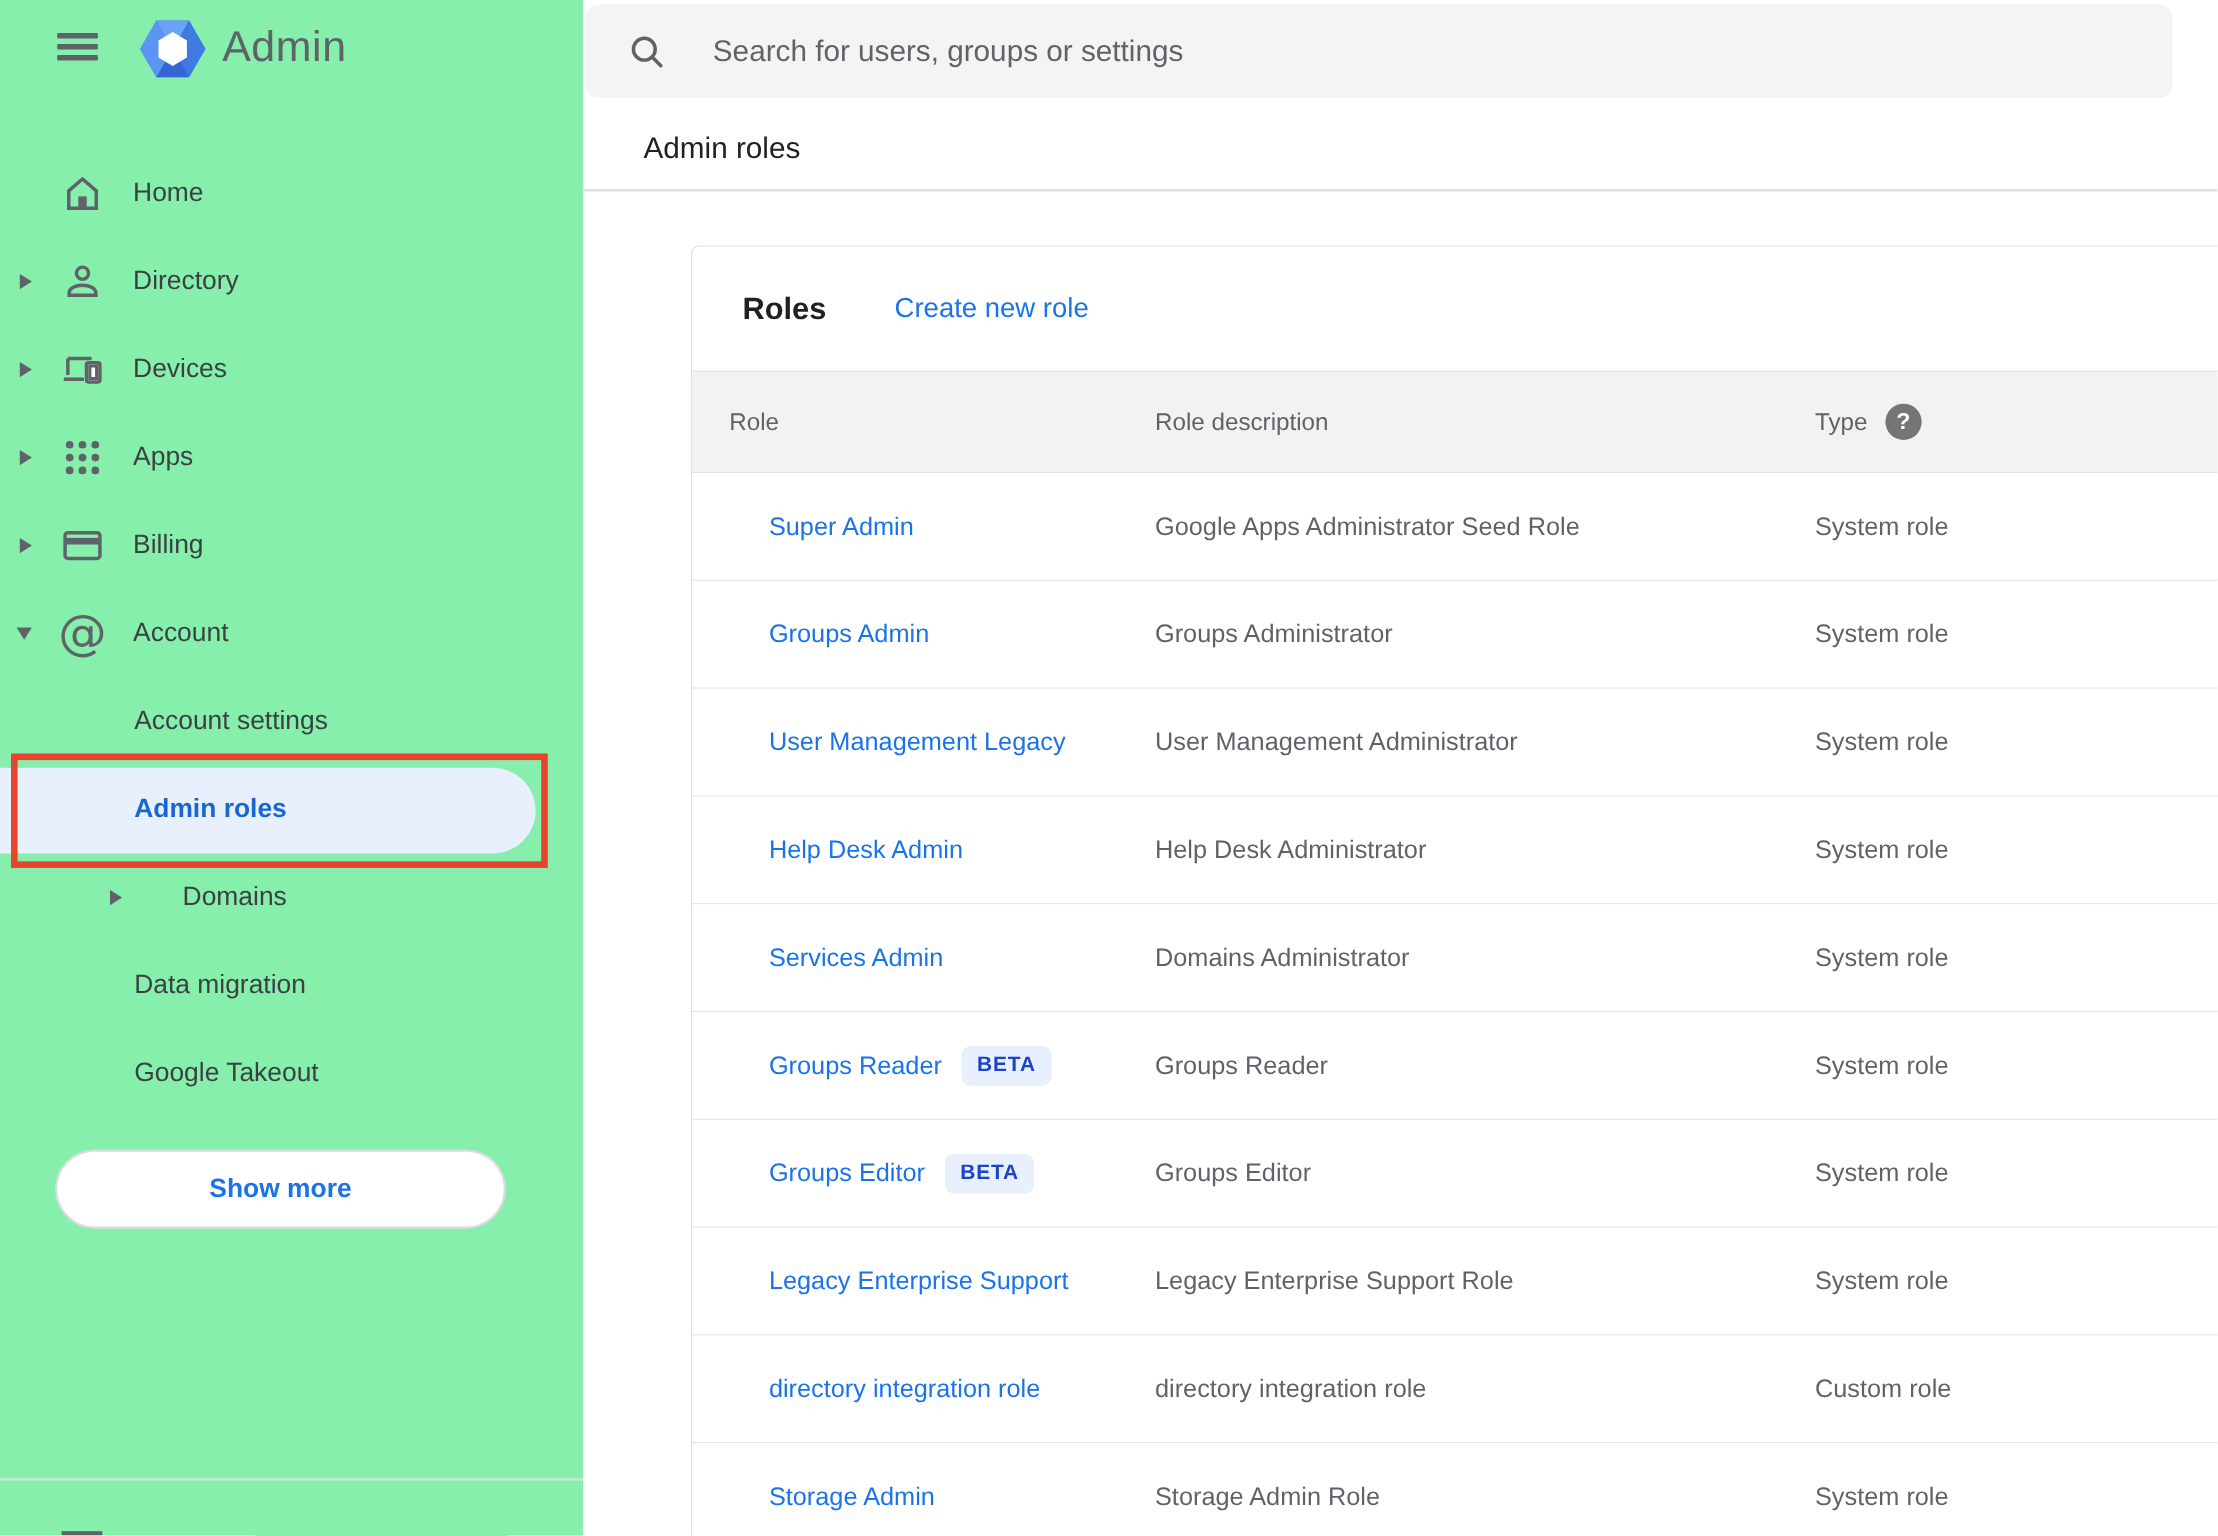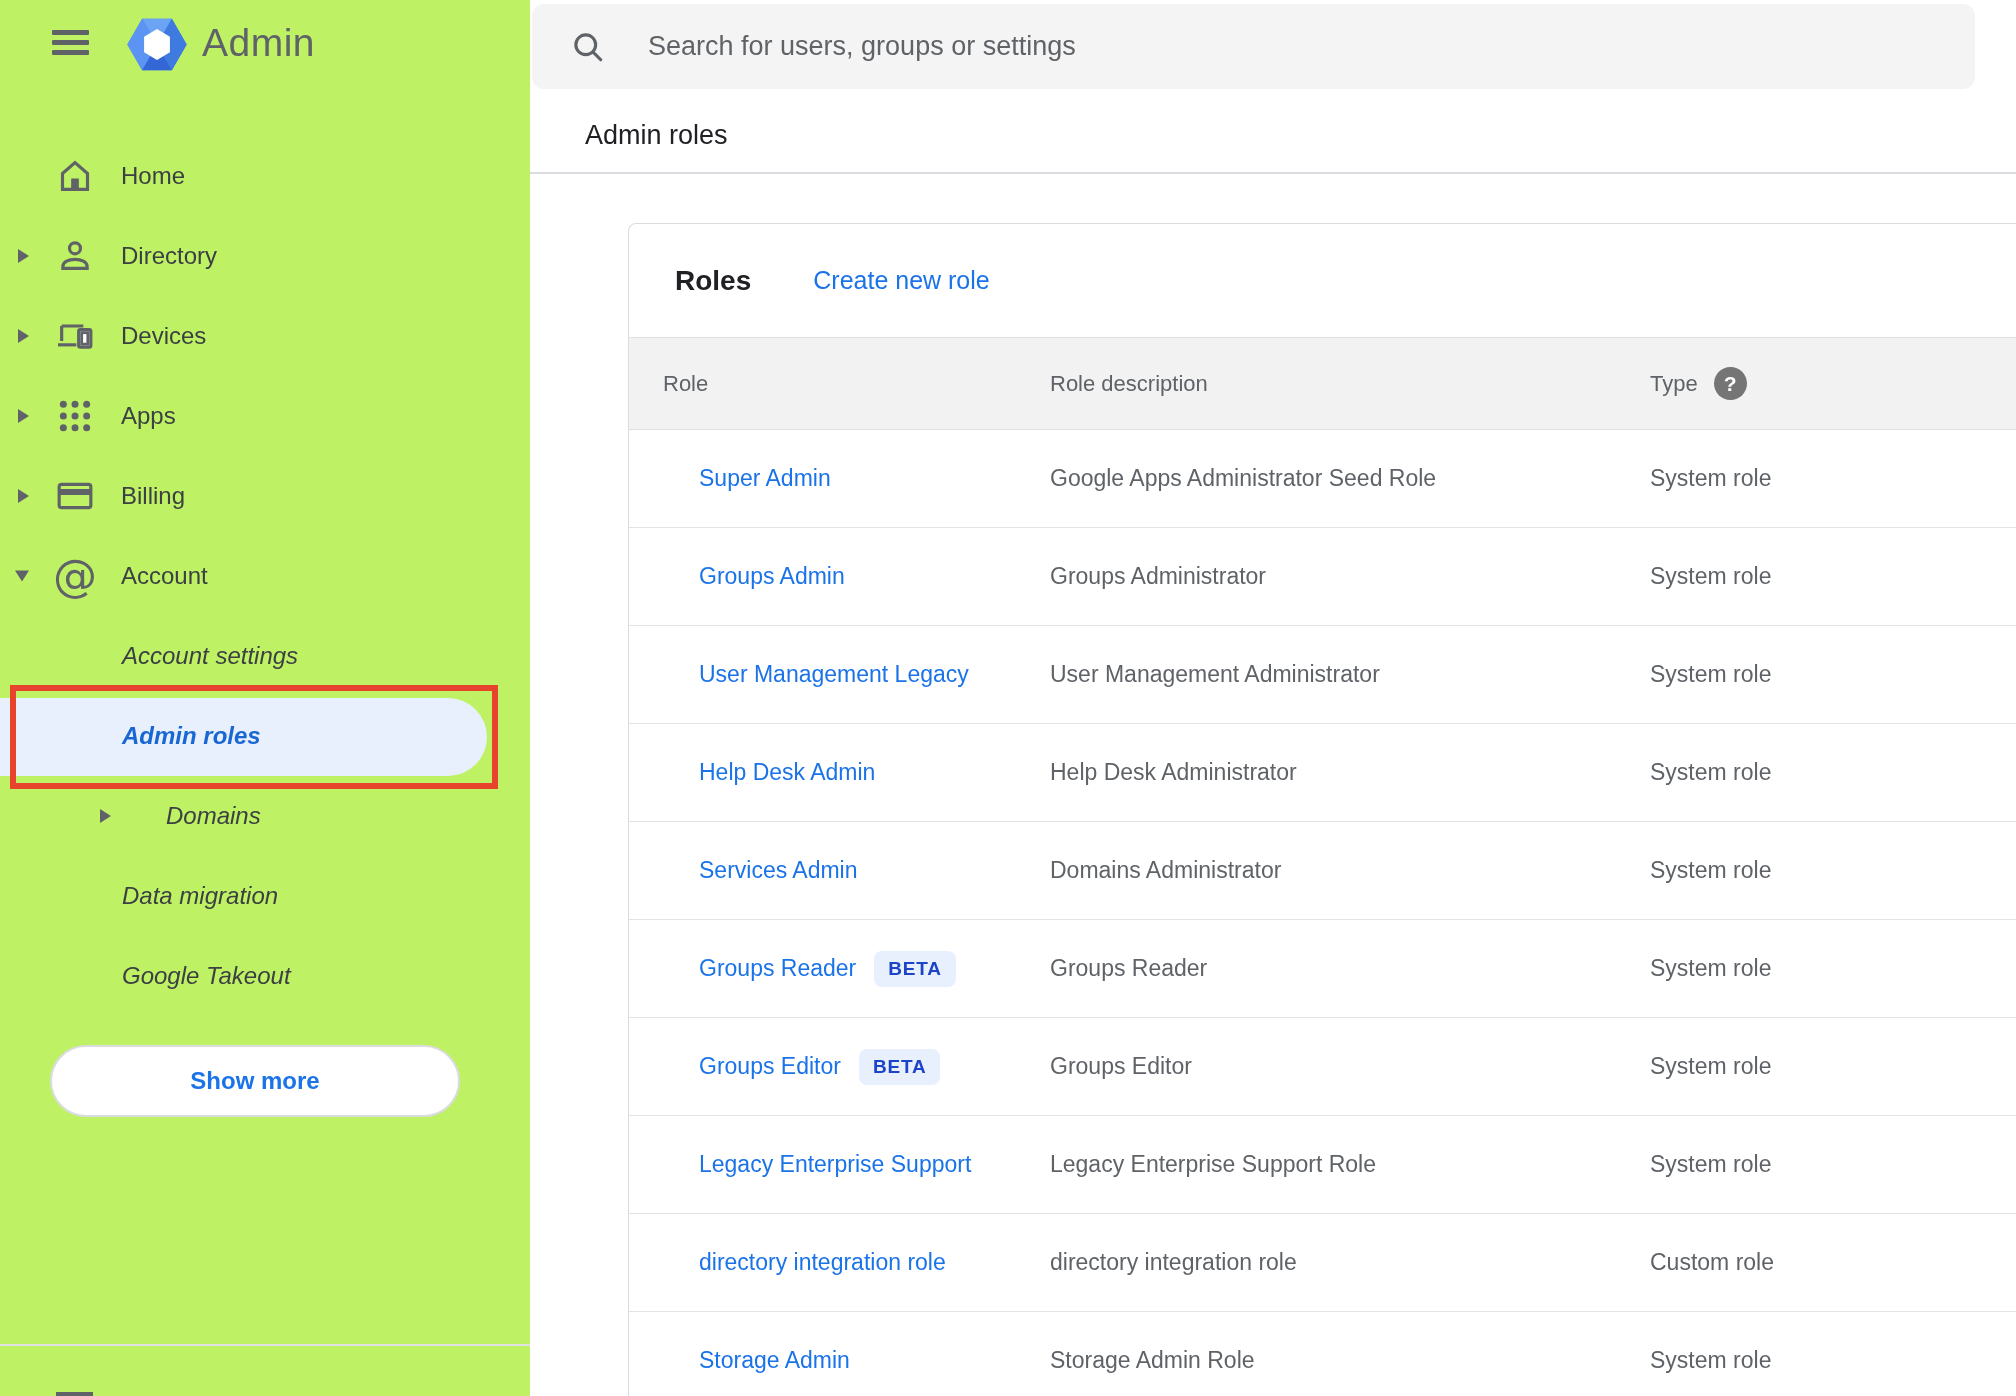--- a/index.html
+++ b/index.html
@@ -1,37 +1,37 @@
 <!DOCTYPE html>
 <html><head>
 <meta charset="utf-8">
 <style>
   html,body{margin:0;padding:0;background:#fff;}
   .app{position:relative;width:2016px;height:1396px;overflow:hidden;background:#fff;
        font-family:"Liberation Sans","DejaVu Sans",sans-serif;color:#3c4043;}
 
   
-  .sidebar{position:absolute;left:0;top:0;width:530px;height:1396px;background:#bef264;z-index:2;}
+  .sidebar{position:absolute;left:0;top:0;width:530px;height:1396px;background:#86efac;z-index:2;}
   .brand{position:absolute;left:0;top:0;width:530px;height:90px;}
   .hamburger{position:absolute;left:52px;top:30px;width:37px;height:25px;background:none;border:none;cursor:pointer;padding:0;}
   .hamburger span{display:block;width:37px;height:4.5px;background:#5f6368;border-radius:1px;margin-bottom:5.5px;}
   .logo{position:absolute;left:126px;top:16px;width:62px;height:57px;}
   .product-name{position:absolute;left:202px;top:21px;font-size:39px;color:#5f6368;letter-spacing:.5px;}
 
   .nav{position:absolute;left:0;top:136px;width:530px;}
   .nav-row{position:relative;height:80px;}
   .tw-arrow-right{position:absolute;left:18px;top:50%;transform:translateY(-50%);
       width:0;height:0;border-left:11px solid #5f6368;border-top:7px solid transparent;border-bottom:7px solid transparent;}
   .tw-arrow-down{position:absolute;left:15px;top:50%;transform:translateY(-50%);
       width:0;height:0;border-top:11px solid #5f6368;border-left:7px solid transparent;border-right:7px solid transparent;}
   .nav-icon{position:absolute;left:54px;top:50%;transform:translateY(-50%);width:42px;height:42px;display:flex;align-items:center;justify-content:center;}
   .nav-icon svg{display:block;}
   .at-glyph{font-size:44px;color:#5f6368;font-family:"DejaVu Sans",sans-serif;line-height:1;}
   .nav-label{position:absolute;left:121px;top:50%;transform:translateY(-50%);font-size:24px;color:#3c4043;}
-  .sub .nav-label{left:122px;font-style:italic;}
+  .sub .nav-label{left:122px;}
   .sub-arrow{left:100px !important;}
   .sub.has-arrow .nav-label{left:130px;margin-left:36px;}
 
   .active-pill{position:absolute;left:0;top:698px;width:487px;height:78px;background:#e8f0fe;
       border-radius:0 39px 39px 0;z-index:0;}
   .nav-row,.nav-row *{z-index:1;}
   .active-label{color:#1967d2 !important;font-weight:bold;}
 
   .annotation-box{position:absolute;left:10px;top:685px;width:488px;height:104px;
       border:6px solid #e8432c;box-sizing:border-box;z-index:3;pointer-events:none;}

